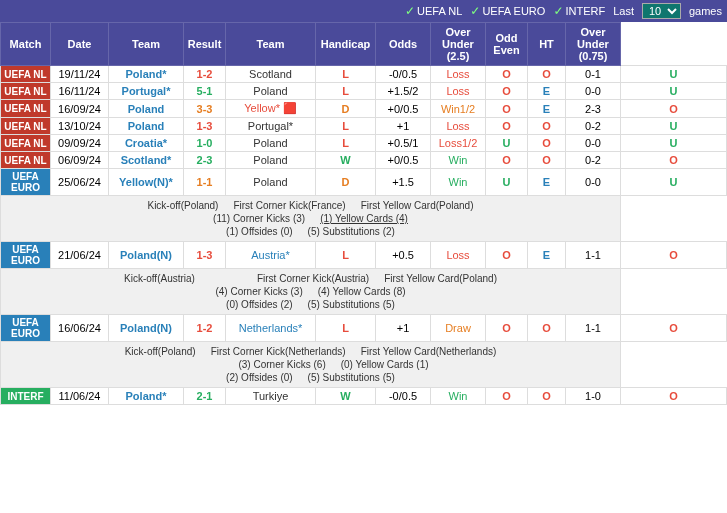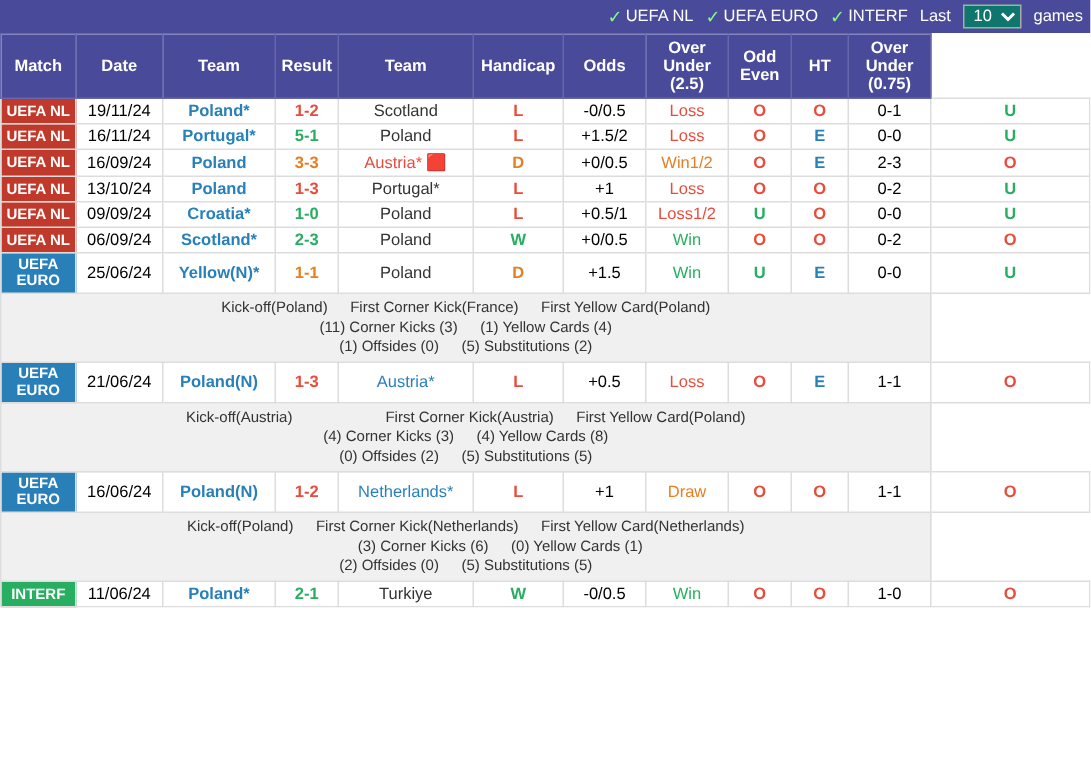--- a/index.html
+++ b/index.html
@@ -115,21 +115,21 @@
     <td style="color:#e74c3c;font-weight:bold;">O</td>
     <td style="color:#2980b9;font-weight:bold;">E</td>
     <td>0-0</td>
     <td style="color:#27ae60;font-weight:bold;">U</td>
   </tr>
       <tr>
     <td style="background:#c0392b;color:#fff;font-size:10px;font-weight:bold;padding:2px 3px;">UEFA NL</td>
     <td>16/09/24</td>
     <td style="color:#2980b9;font-weight:bold;">Poland</td>
     <td style="color:#e67e22;font-weight:bold;">3-3</td>
-    <td style="color:#e74c3c;">Austria* 🟥</td>
+    <td style="color:#e74c3c;">Yellow* 🟥</td>
     <td style="color:#e67e22;font-weight:bold;">D</td>
     <td>+0/0.5</td>
     <td style="color:#e67e22;">Win1/2</td>
     <td style="color:#e74c3c;font-weight:bold;">O</td>
     <td style="color:#2980b9;font-weight:bold;">E</td>
     <td>2-3</td>
     <td style="color:#e74c3c;font-weight:bold;">O</td>
   </tr>
       <tr>
     <td style="background:#c0392b;color:#fff;font-size:10px;font-weight:bold;padding:2px 3px;">UEFA NL</td>
@@ -189,21 +189,21 @@
   </tr>
       <tr style="background: rgb(245, 245, 245);">
       <td colspan="11" style="background:#f0f0f0;padding:4px 8px;">
         <div style="display:flex;justify-content:center;gap:15px;flex-wrap:wrap;font-size:10px;color:#333;">
           <div style="text-align:center;">Kick-off(Poland)</div>
           <div style="text-align:center;">First Corner Kick(France)</div>
           <div style="text-align:center;">First Yellow Card(Poland)</div>
         </div>
         <div style="display:flex;justify-content:center;gap:15px;flex-wrap:wrap;font-size:10px;color:#333;margin-top:2px;">
           <div style="text-align:center;">(11) Corner Kicks (3)</div>
-          <div style="text-align:center;">(1) Yellow Cards (4)</div>
+          <div style="text-align:center;text-decoration:underline;">(1) Yellow Cards (4)</div>
         </div>
         <div style="display:flex;justify-content:center;gap:15px;flex-wrap:wrap;font-size:10px;color:#333;margin-top:2px;">
           <div style="text-align:left;">(1) Offsides (0)</div>
           <div style="text-align:center;">(5) Substitutions (2)</div>
         </div>
       </td>
     </tr>
       <tr>
     <td style="background:#2980b9;color:#fff;font-size:10px;font-weight:bold;padding:2px 3px;">UEFA EURO</td>
     <td>21/06/24</td>

